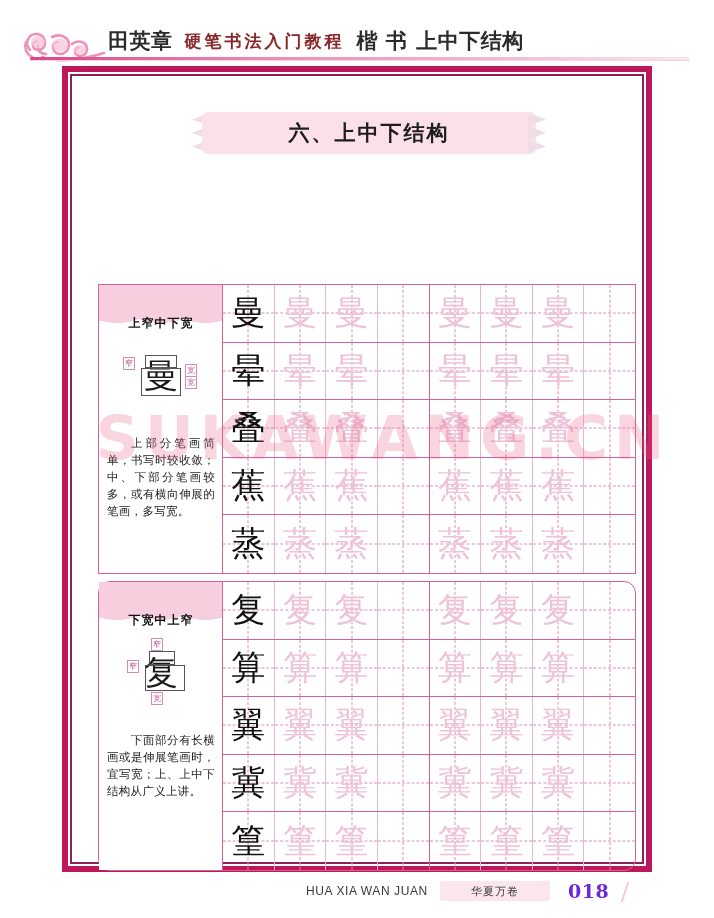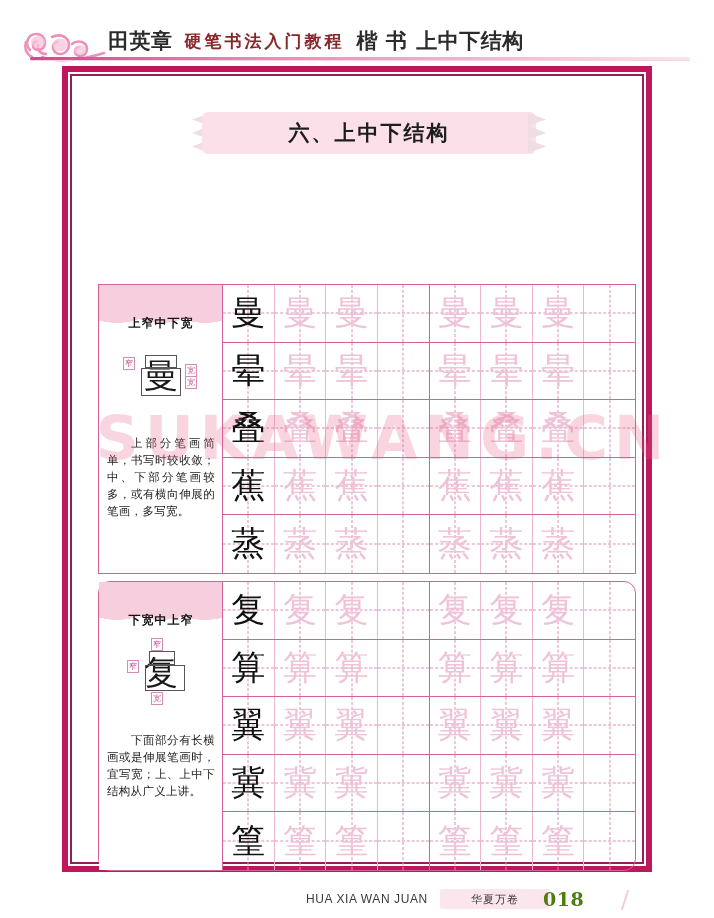--- a/index.html
+++ b/index.html
@@ -204,41 +204,41 @@
     font-size:60px;font-weight:bold;color:rgba(232,96,130,.26);
     letter-spacing:6px;
     pointer-events:none;
     z-index:5;
     white-space:nowrap;
     padding-left:26px;
   }
 
   
   #footer{
-    position:absolute;left:0;top:876px;width:714px;height:34px;margin-top:8px;
+    position:absolute;left:0;top:876px;width:714px;height:34px;
   }
   #footer-pinyin{
     position:absolute;left:306px;top:8px;
     font-family:"Liberation Sans","DejaVu Sans",sans-serif;
     font-size:12px;color:#3a3a3a;letter-spacing:.6px;
   }
   #footer-brandbox{
     position:absolute;left:440px;top:5px;width:110px;height:20px;
     background:#fbe6ee;border-radius:2px;
   }
   #footer-brand{
     position:absolute;left:440px;top:5px;width:110px;height:20px;
     display:flex;align-items:center;justify-content:center;
     font-family:"DejaVu Sans","Liberation Sans",sans-serif;
     font-size:11px;color:#3a3a3a;letter-spacing:1px;
   }
   #footer-page{
-    position:absolute;left:543px;top:4px;
+    position:absolute;left:568px;top:4px;
     font-family:"DejaVu Serif","Liberation Serif",serif;
-    font-size:19px;font-weight:bold;color:#4d7c0f;letter-spacing:.5px;
+    font-size:19px;font-weight:bold;color:#6d28d9;letter-spacing:.5px;
   }
   #footer-slash{
     position:absolute;left:624px;top:6px;width:2px;height:20px;
     background:#f2c8dc;transform:skewX(-18deg);
   }
 </style>
 </head>
 <body>
 
 <div id="header">

